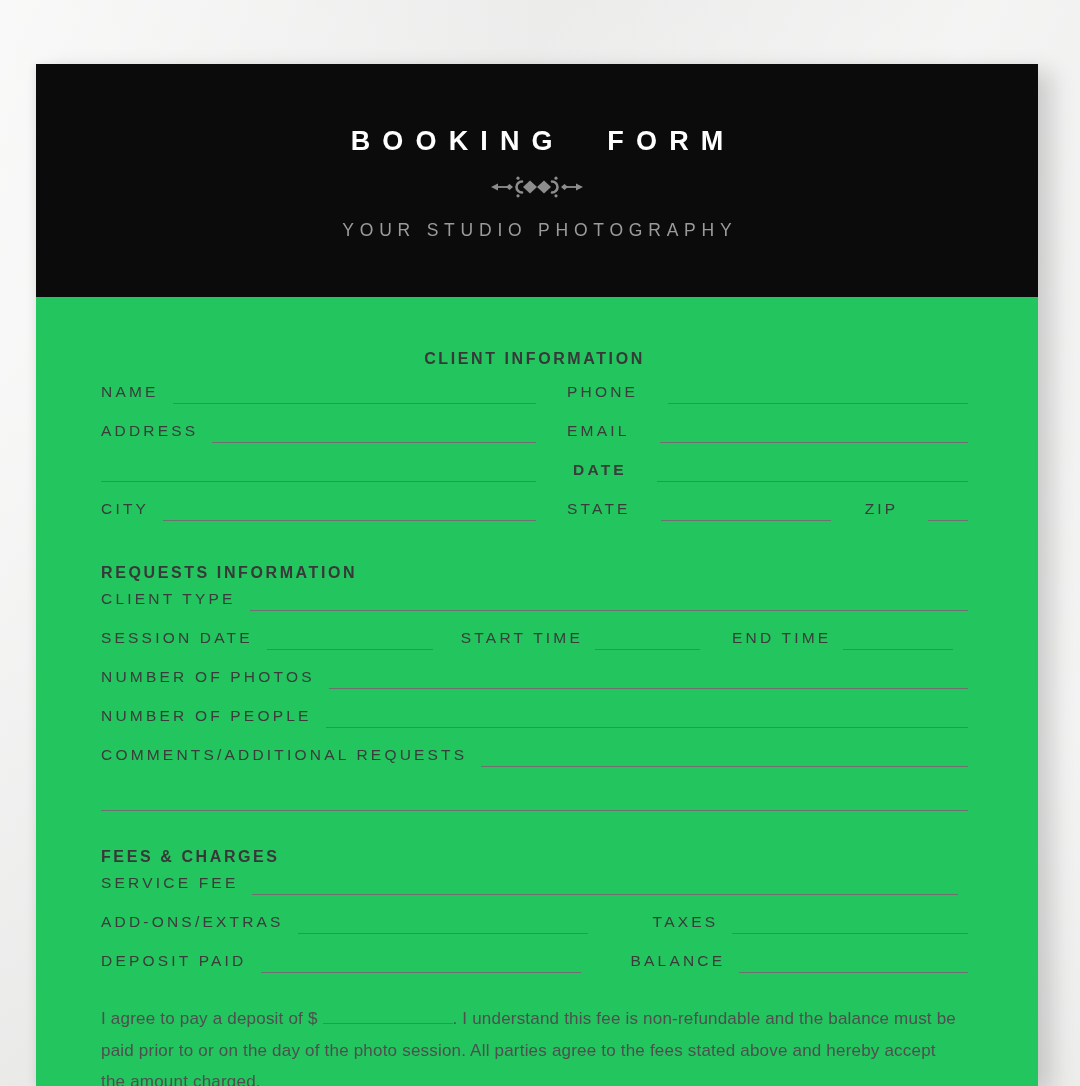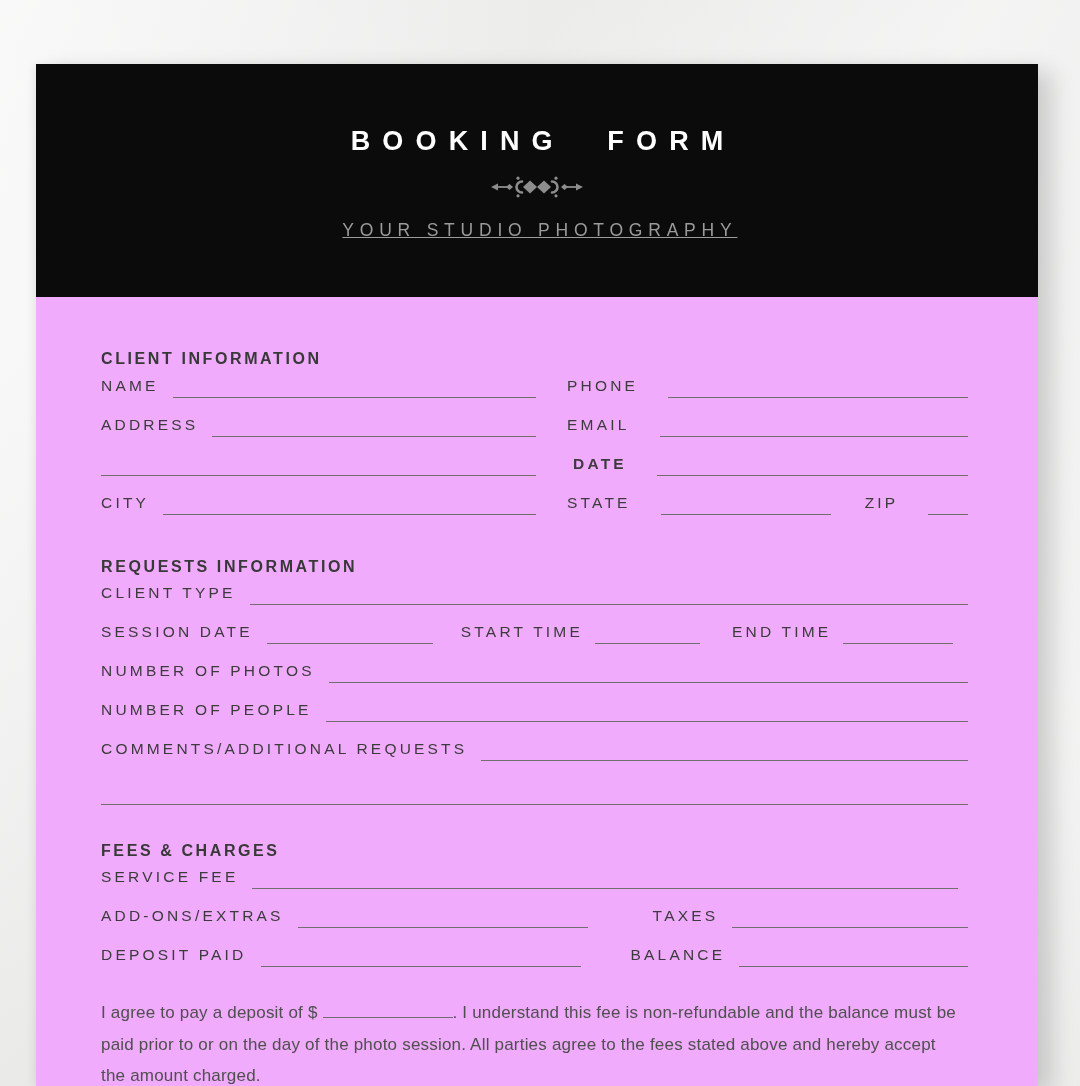--- a/index.html
+++ b/index.html
@@ -6,43 +6,43 @@
   body{
     width:1080px;height:1086px;position:relative;overflow:hidden;
     font-family:"Liberation Sans",sans-serif;
     background-color:#f1f1f0;
     background-image:
       linear-gradient(115deg, rgba(255,255,255,0.55) 0%, rgba(0,0,0,0.015) 35%, rgba(255,255,255,0.35) 62%, rgba(0,0,0,0.02) 100%),
       linear-gradient(20deg, rgba(0,0,0,0.02) 0%, rgba(255,255,255,0.3) 50%, rgba(0,0,0,0.015) 100%);
   }
   .page{
     position:absolute;left:36px;top:64px;width:1002px;height:1022px;
-    background:#f0abfc;
+    background:#22c55e;
     box-shadow:14px 8px 22px rgba(0,0,0,0.16), -3px 0 8px rgba(0,0,0,0.05);
   }
   .hdr{
     height:233px;background:#0b0b0b;color:#fff;
     display:flex;flex-direction:column;align-items:center;justify-content:center;
     padding-top:6px;box-sizing:border-box;
   }
   .hdr-title{
     font-size:27px;font-weight:bold;color:#ffffff;
     letter-spacing:0.45em;word-spacing:0.85em;text-indent:0.45em;white-space:nowrap;
   }
   .ornament{margin-top:17px;line-height:0;}
   .hdr-sub{
     margin-top:20px;font-size:17.5px;color:#9b9b9b;
-    letter-spacing:0.33em;text-indent:0.33em;white-space:nowrap;text-decoration:underline;
+    letter-spacing:0.33em;text-indent:0.33em;white-space:nowrap;
   }
   .content{padding:0 70px 0 65px;}
   .sec-h{
     font-size:16px;font-weight:bold;color:#383838;letter-spacing:2.6px;
     line-height:18px;
   }
-  .sec-h.first{margin-top:53px;margin-bottom:6px;}
+  .sec-h.first{margin-top:53px;margin-bottom:12px;text-align:center;}
   .sec-h.mid{margin-top:43px;margin-bottom:5px;}
   .row{display:flex;align-items:center;margin-bottom:15px;height:24px;}
   .lbl{
     font-size:15.5px;color:#3b3b3b;letter-spacing:3.2px;white-space:nowrap;
     line-height:24px;
   }
   .fill{
     flex:1;border-bottom:1.5px solid #6f6f6f;height:23px;margin-left:14px;
     font-size:15px;color:#3b3b3b;
   }

